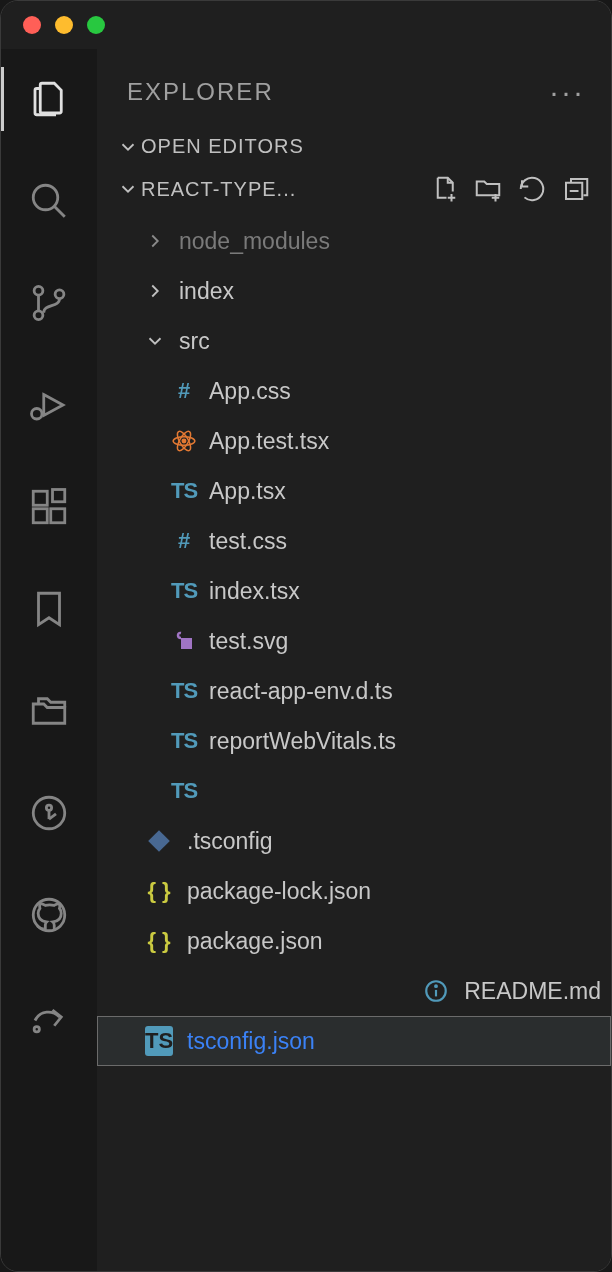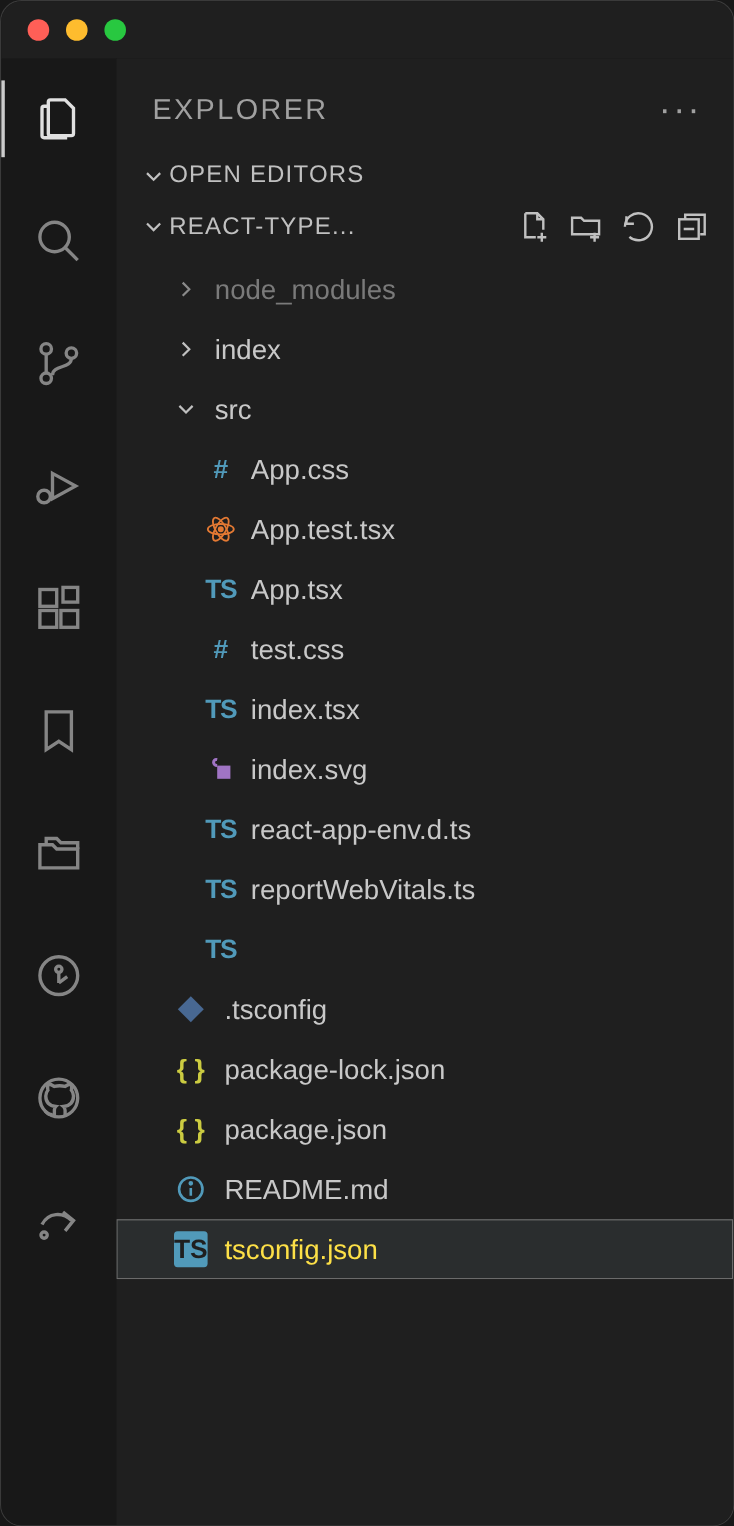--- a/index.html
+++ b/index.html
@@ -129,21 +129,21 @@
     font-weight:700;
     flex-shrink:0;
   }
   .item .name { font-size:23px; color:#c8c8c8; white-space:nowrap; overflow:hidden; text-overflow:ellipsis; }
   .dim .name { color:#7a7a7a; }
   .item.selected {
     background:#2a2d2e;
     outline:1px solid #6b6b6b;
     outline-offset:-1px;
   }
-  .item.selected .name { color:#fde047; }
+  .item.selected .name { color:#3b82f6; }
   .indent0 { padding-left: 44px; }
   .indent1 { padding-left: 72px; }
   
   .c-hash { color:#519aba; }
   .c-react { color:#e37933; }
   .c-ts { color:#519aba; font-size:18px; letter-spacing:-1px;}
   .c-svg { color:#a074c4; }
   .c-git svg { fill:#486892; stroke:none;}
   .c-json { color:#cbcb41; font-size:26px; }
   .c-info svg { stroke:#519aba; fill:none; stroke-width:2; width:26px; height:26px;}
@@ -331,21 +331,21 @@
         <span class="ficon c-ts">TS</span>
         <span class="name">index.tsx</span>
       </div>
       <div class="item indent1">
         <span class="ficon c-svg">
           <svg width="24" height="24" viewBox="0 0 24 24">
               <rect x="9" y="9" width="11" height="11" fill="#a074c4"></rect>
               <path d="M9 9 C 5 9 5 3 9 4" stroke="#a074c4" stroke-width="2.5" fill="none"></path>
             </svg>
         </span>
-        <span class="name">index.svg</span>
+        <span class="name">test.svg</span>
       </div>
       <div class="item indent1">
         <span class="ficon c-ts">TS</span>
         <span class="name">react-app-env.d.ts</span>
       </div>
       <div class="item indent1">
         <span class="ficon c-ts">TS</span>
         <span class="name">reportWebVitals.ts</span>
       </div>
       <div class="item indent1">
@@ -361,21 +361,21 @@
         <span class="name">.tsconfig</span>
       </div>
       <div class="item indent0" style="padding-left:44px;">
         <span class="ficon c-json" style="width:36px;">{ }</span>
         <span class="name">package-lock.json</span>
       </div>
       <div class="item indent0" style="padding-left:44px;">
         <span class="ficon c-json" style="width:36px;">{ }</span>
         <span class="name">package.json</span>
       </div>
-      <div class="item indent0" style="padding-left:44px;">
+      <div class="item indent0" style="padding-left:44px;justify-content:flex-end;">
         <span class="ficon c-info" style="width:36px;">
           <svg viewBox="0 0 24 24">
               <circle cx="12" cy="12" r="9"></circle>
               <line x1="12" y1="11" x2="12" y2="17"></line>
               <circle cx="12" cy="7.5" r="0.8" fill="#519aba"></circle>
             </svg>
         </span>
         <span class="name">README.md</span>
       </div>
       <div class="item indent0 selected" style="padding-left:44px;">

